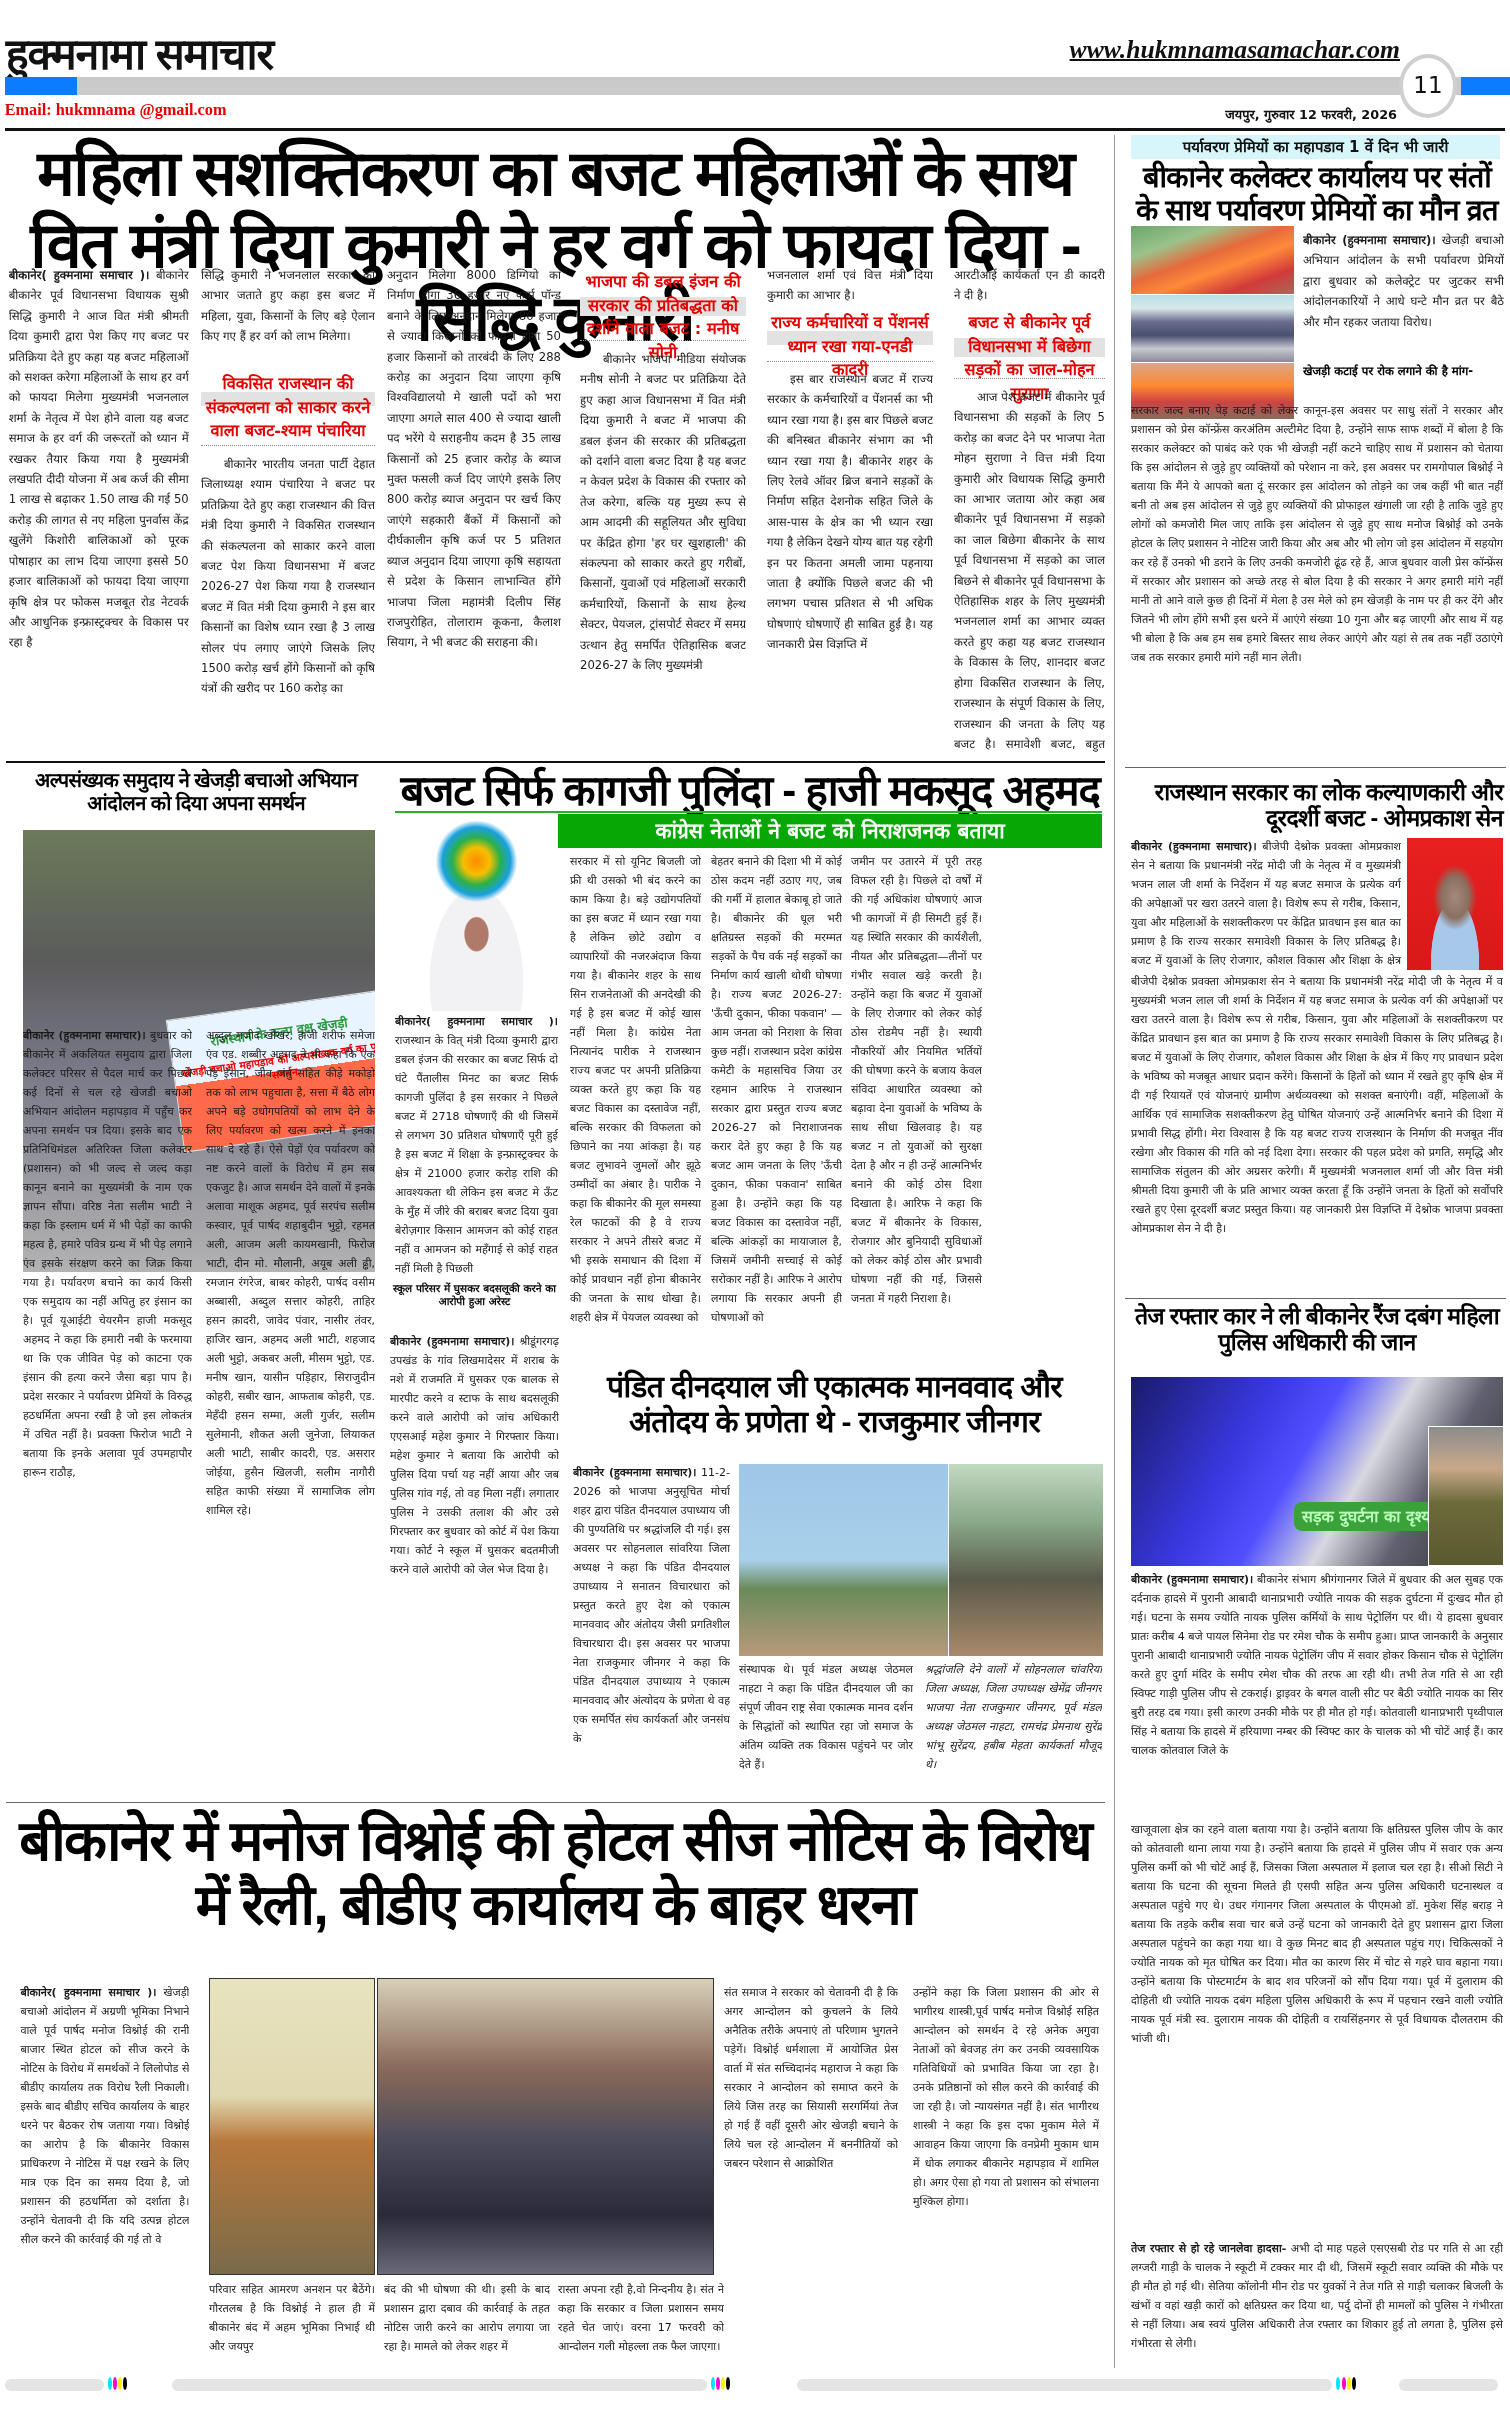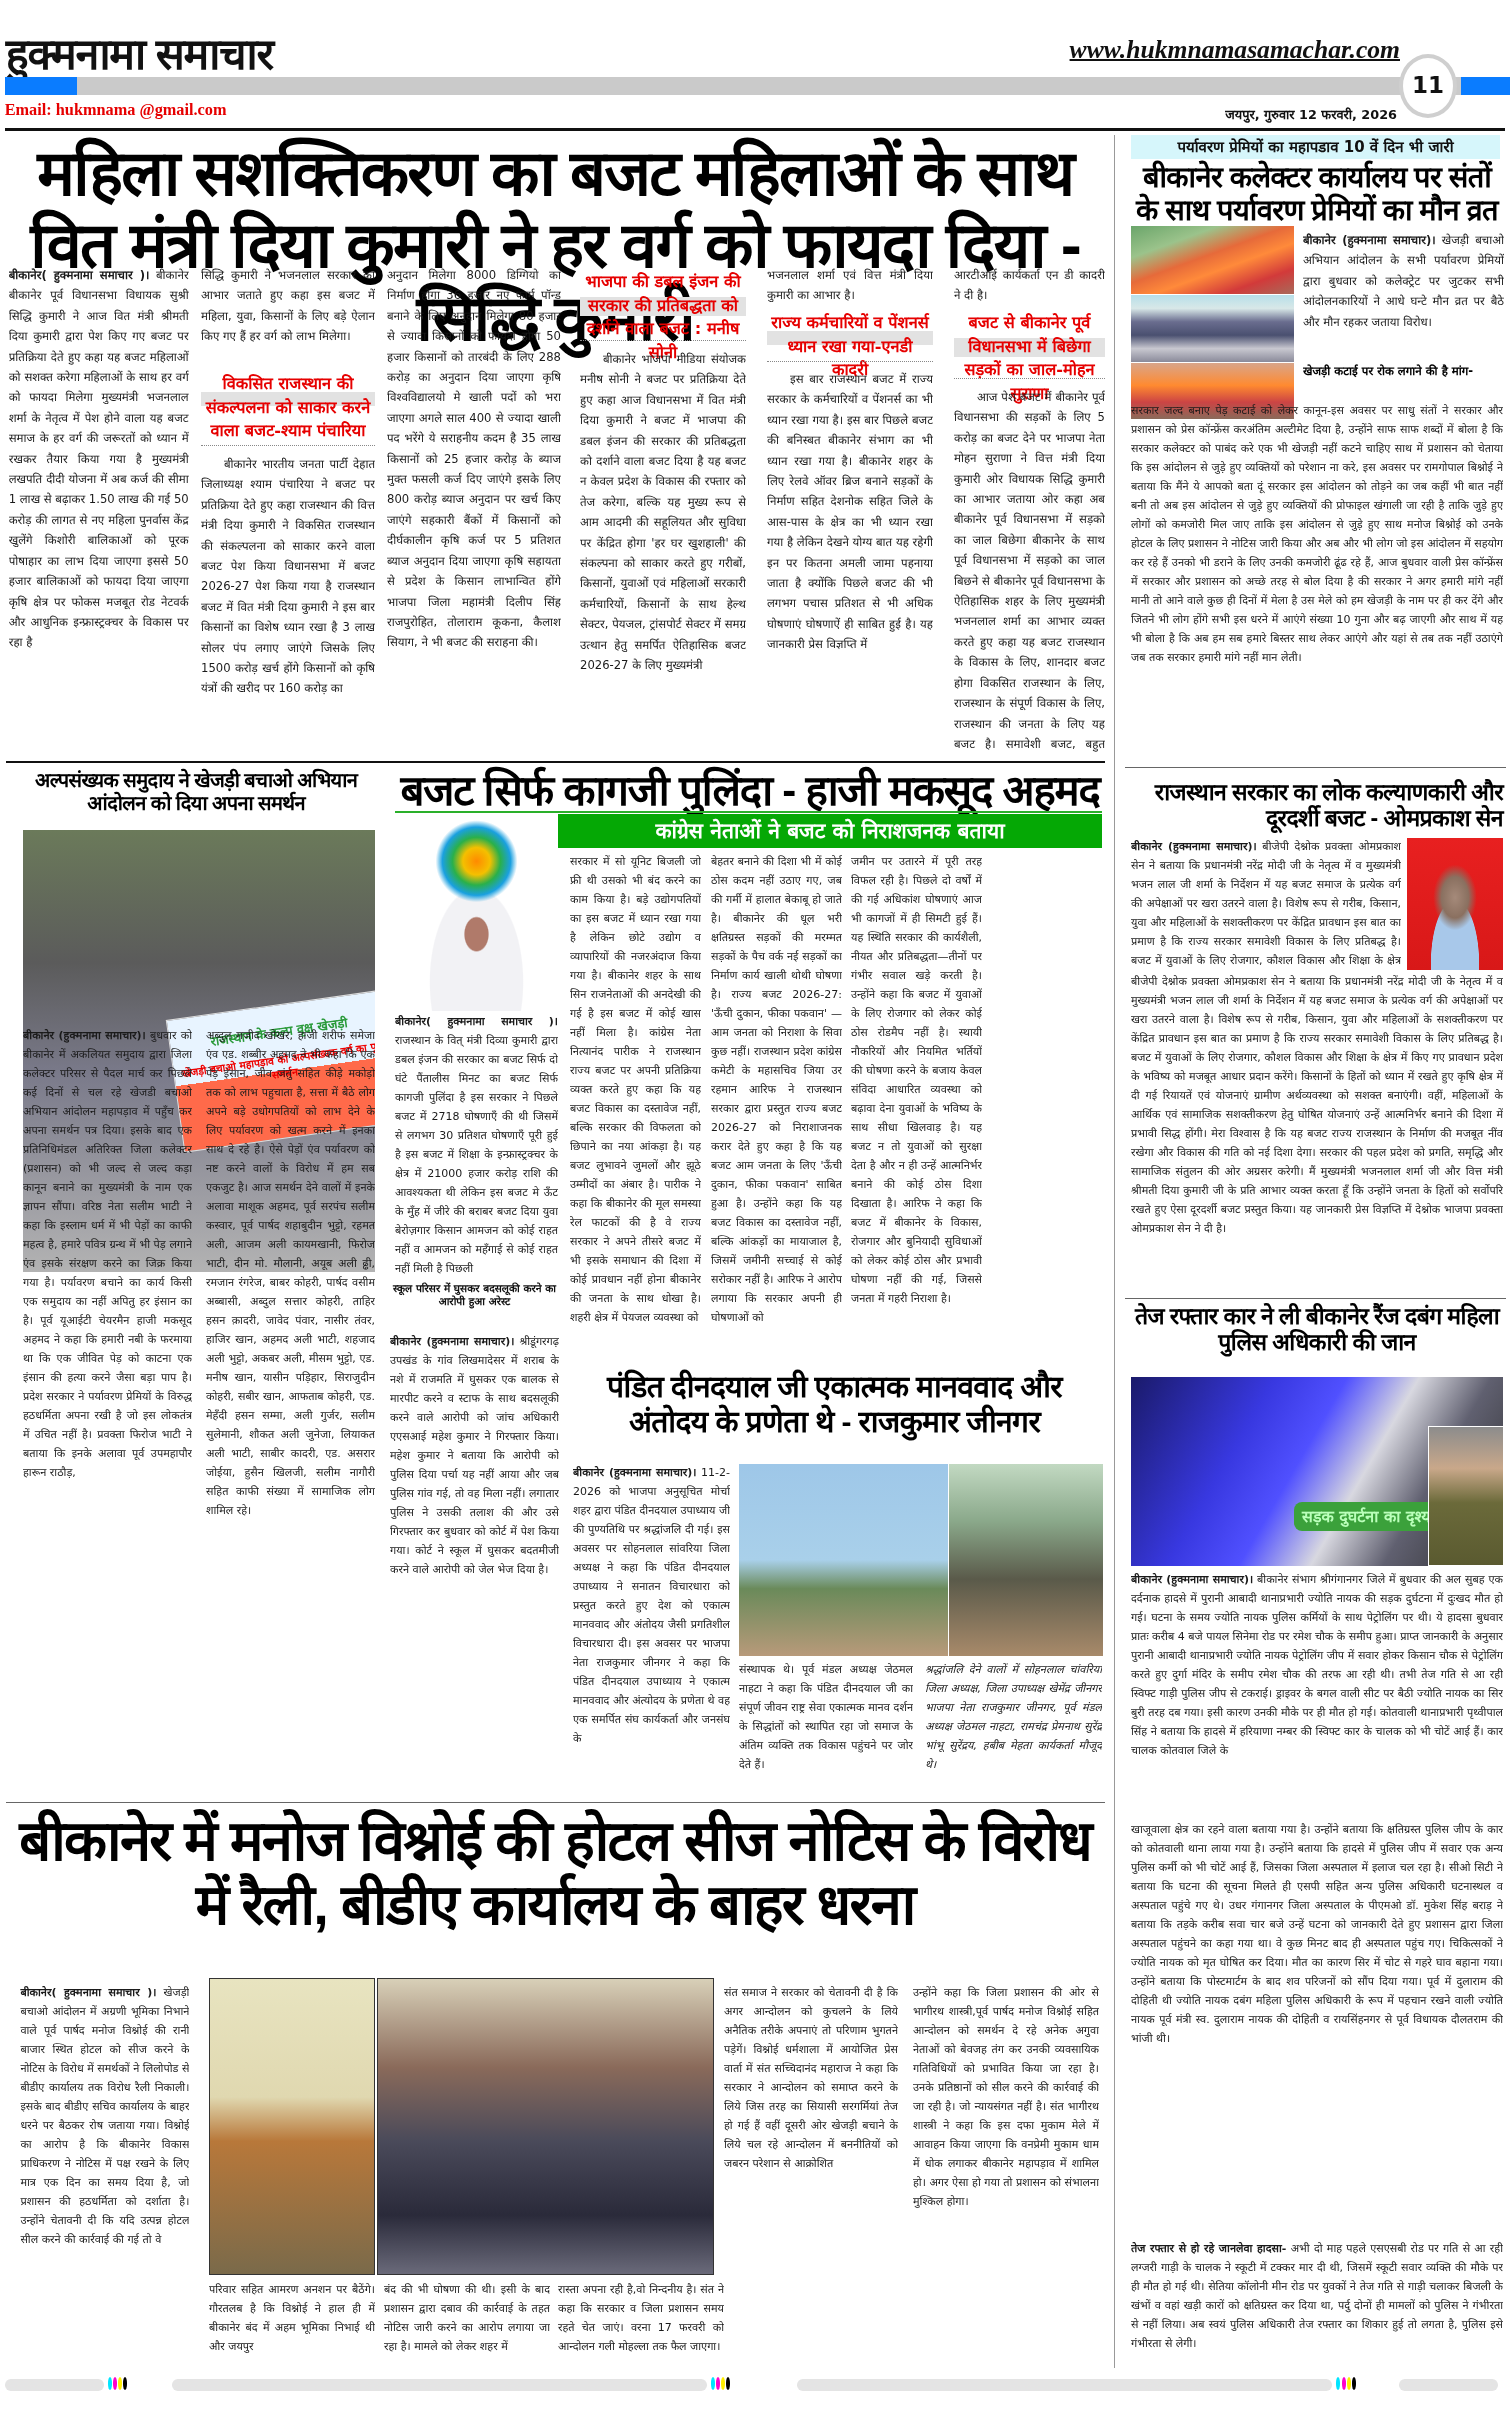--- a/index.html
+++ b/index.html
@@ -6,21 +6,21 @@
   html, body { width: 1510px; height: 2413px; background: #ffffff; overflow: hidden; }
   body { font-family: "DejaVu Sans", sans-serif; color: #111; position: relative; }
   .abs { position: absolute; }
 
   
   .masthead-title { left: 5.8px; top: 23px; font-size: 43px; font-weight: bold; letter-spacing: -1.2px; font-family: "Liberation Sans", sans-serif; }
   .site-url { right: 110px; top: 35px; font-size: 25.6px; font-style: italic; font-weight: bold; font-family: "Liberation Serif", serif; text-decoration: underline; text-decoration-thickness: 1.7px; }
   .bar-blue { left: 4.7px; top: 77px; width: 73px; height: 18px; background: #0a7cff; }
   .bar-grey { left: 77px; top: 77px; width: 1384px; height: 18px; background: #cacaca; }
   .bar-blue-end { left: 1461px; top: 77px; width: 49px; height: 18px; background: #0a7cff; }
-  .page-num { left: 1399px; top: 54px; width: 58px; height: 64px; border: 4.7px solid #cfcfcf; border-radius: 50%; background: #fff; text-align: center; font-size: 23px; font-weight: bold; line-height: 54px; }
+  .page-num { left: 1399px; top: 54px; width: 58px; height: 64px; border: 4.7px solid #cfcfcf; border-radius: 50%; background: #fff; text-align: center; font-size: 23px; font-weight: normal; line-height: 54px; }
   .email { left: 4.7px; top: 100px; font-size: 16.3px; color: #e60000; font-family: "Liberation Serif", serif; font-weight: bold; }
   .dateline { right: 113px; top: 105px; font-size: 12.8px; font-weight: bold; }
   .rule-top { left: 4.7px; top: 128px; width: 1500px; height: 2.9px; background: #111; }
 
   
   .hl { font-weight: bold; font-family: "Liberation Sans", sans-serif; line-height: 1.15; color: #000; }
   .main-hl { left: 8.7px; top: 137px; width: 1093px; text-align: center; font-size: 63px; letter-spacing: -1.7px; }
   .red-sub { color: #e60000; font-weight: bold; text-align: center; line-height: 1.45; font-size: 16.3px; background: linear-gradient(to bottom, transparent 0, transparent 28%, #e2e2e2 28%, #e2e2e2 48%, transparent 48%); }
   .dotted { border-bottom: 1.2px dotted #888; }
 
@@ -110,21 +110,21 @@
 
 <div class="col" style="left:954px; top:265px; width:151px; height:44px;">
   <span>आरटीआई कार्यकर्ता एन डी कादरी ने दी है।</span>
 </div>
 <div class="abs red-sub" style="left:954px; top:311px; width:151px;">बजट से बीकानेर पूर्व विधानसभा में बिछेगा सड़कों का जाल-मोहन सुराणा</div>
 <div class="abs dotted" style="left:954px; top:378px; width:151px;"></div>
 <div class="col" style="left:954px; top:387px; width:151px; height:369px; text-indent:23px;">
   <span>आज पेश बजट में बीकानेर पूर्व विधानसभा की सड़कों के लिए 5 करोड़ का बजट देने पर भाजपा नेता मोहन सुराणा ने वित्त मंत्री दिया कुमारी ओर विधायक सिद्धि कुमारी का आभार जताया ओर कहा अब बीकानेर पूर्व विधानसभा में सड़को का जाल बिछेगा बीकानेर के साथ पूर्व विधानसभा में सड़को का जाल बिछने से बीकानेर पूर्व विधानसभा के ऐतिहासिक शहर के लिए मुख्यमंत्री भजनलाल शर्मा का आभार व्यक्त करते हुए कहा यह बजट राजस्थान के विकास के लिए, शानदार बजट होगा विकसित राजस्थान के लिए, राजस्थान के संपूर्ण विकास के लिए, राजस्थान की जनता के लिए यह बजट है। समावेशी बजट, बहुत अच्छा बजट होगा।</span>
 </div>
 
-<div class="abs cyan-kicker">पर्यावरण प्रेमियों का महापडाव 10 वें दिन भी जारी</div>
+<div class="abs cyan-kicker">पर्यावरण प्रेमियों का महापडाव 1 वें दिन भी जारी</div>
 <div class="abs hl right-hl">बीकानेर कलेक्टर कार्यालय पर संतों के साथ पर्यावरण प्रेमियों का मौन व्रत</div>
 <div class="photo ph-saints1" style="left:1131px; top:226px; width:163px; height:68px;"></div>
 <div class="photo ph-saints2" style="left:1131px; top:295px; width:163px; height:67px;"></div>
 <div class="photo ph-saints3" style="left:1131px; top:363px; width:163px; height:56px;"></div>
 <div class="col" style="left:1303px; top:230px; width:201px; height:128px;">
   <b>बीकानेर (हुक्मनामा समाचार)।</b>
   <span>खेजड़ी बचाओ अभियान आंदोलन के सभी पर्यावरण प्रेमियों द्वारा बुधवार को कलेक्ट्रेट पर जुटकर सभी आंदोलनकारियों ने आधे घन्टे मौन व्रत पर बैठे और मौन रहकर जताया विरोध।</span>
 </div>
 <div class="col" style="left:1303px; top:361px; width:201px; height:41px; font-weight:bold; color:#000;">
   <span>खेजड़ी कटाई पर रोक लगाने की है मांग-</span>

